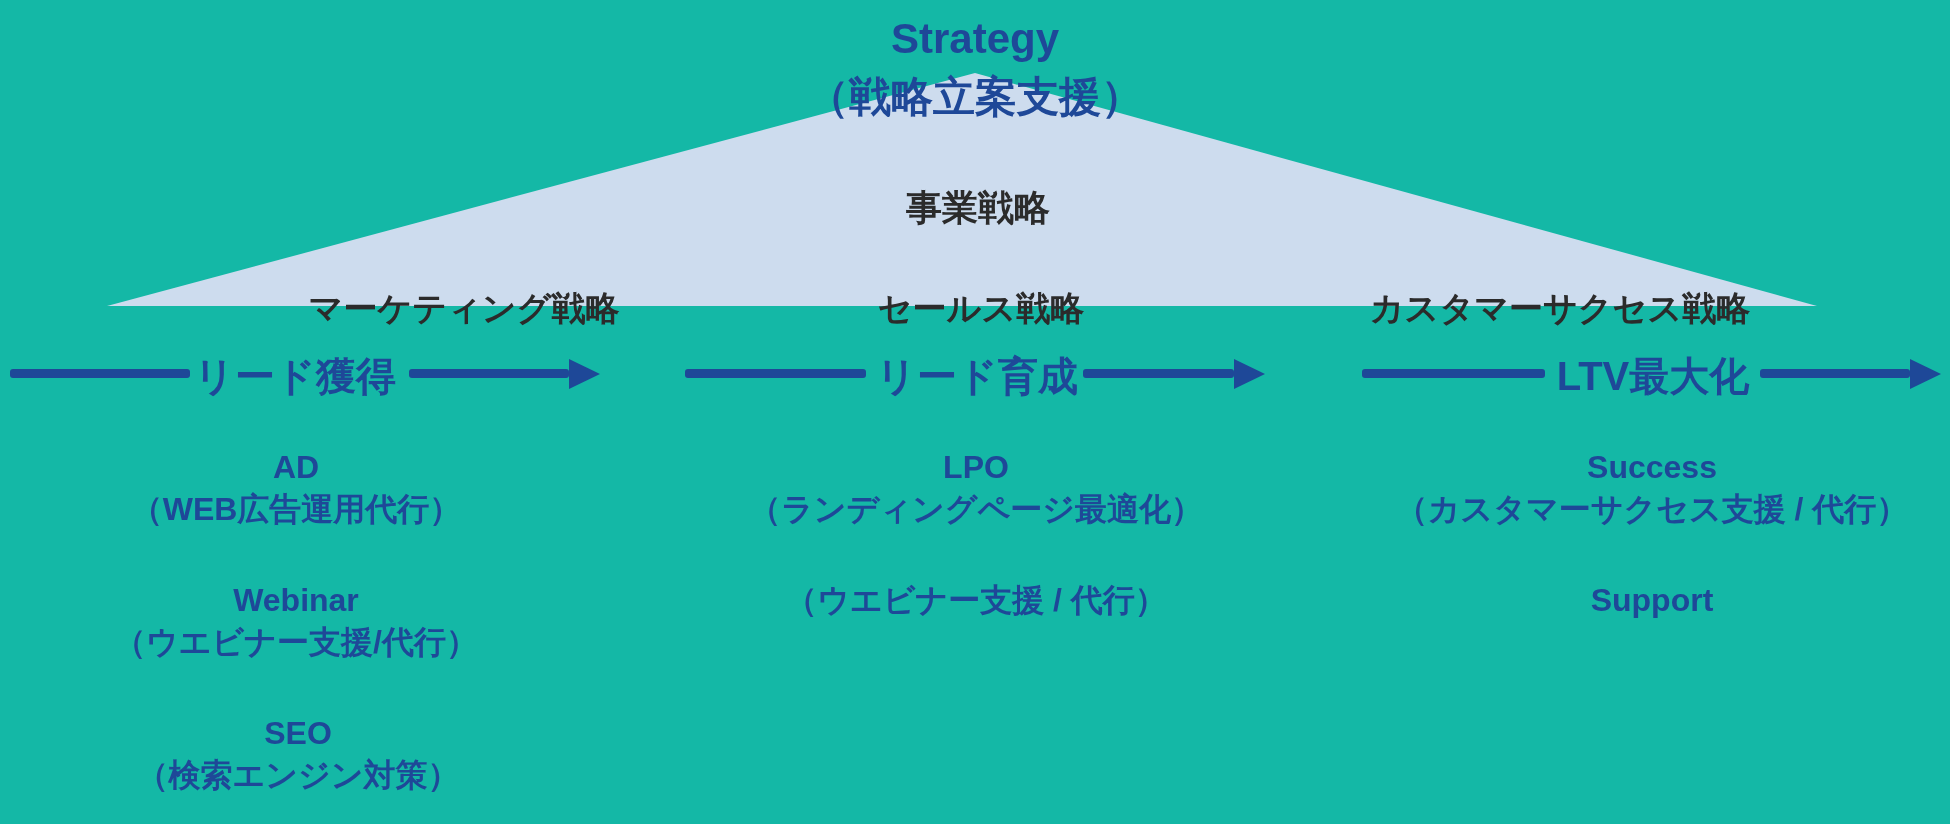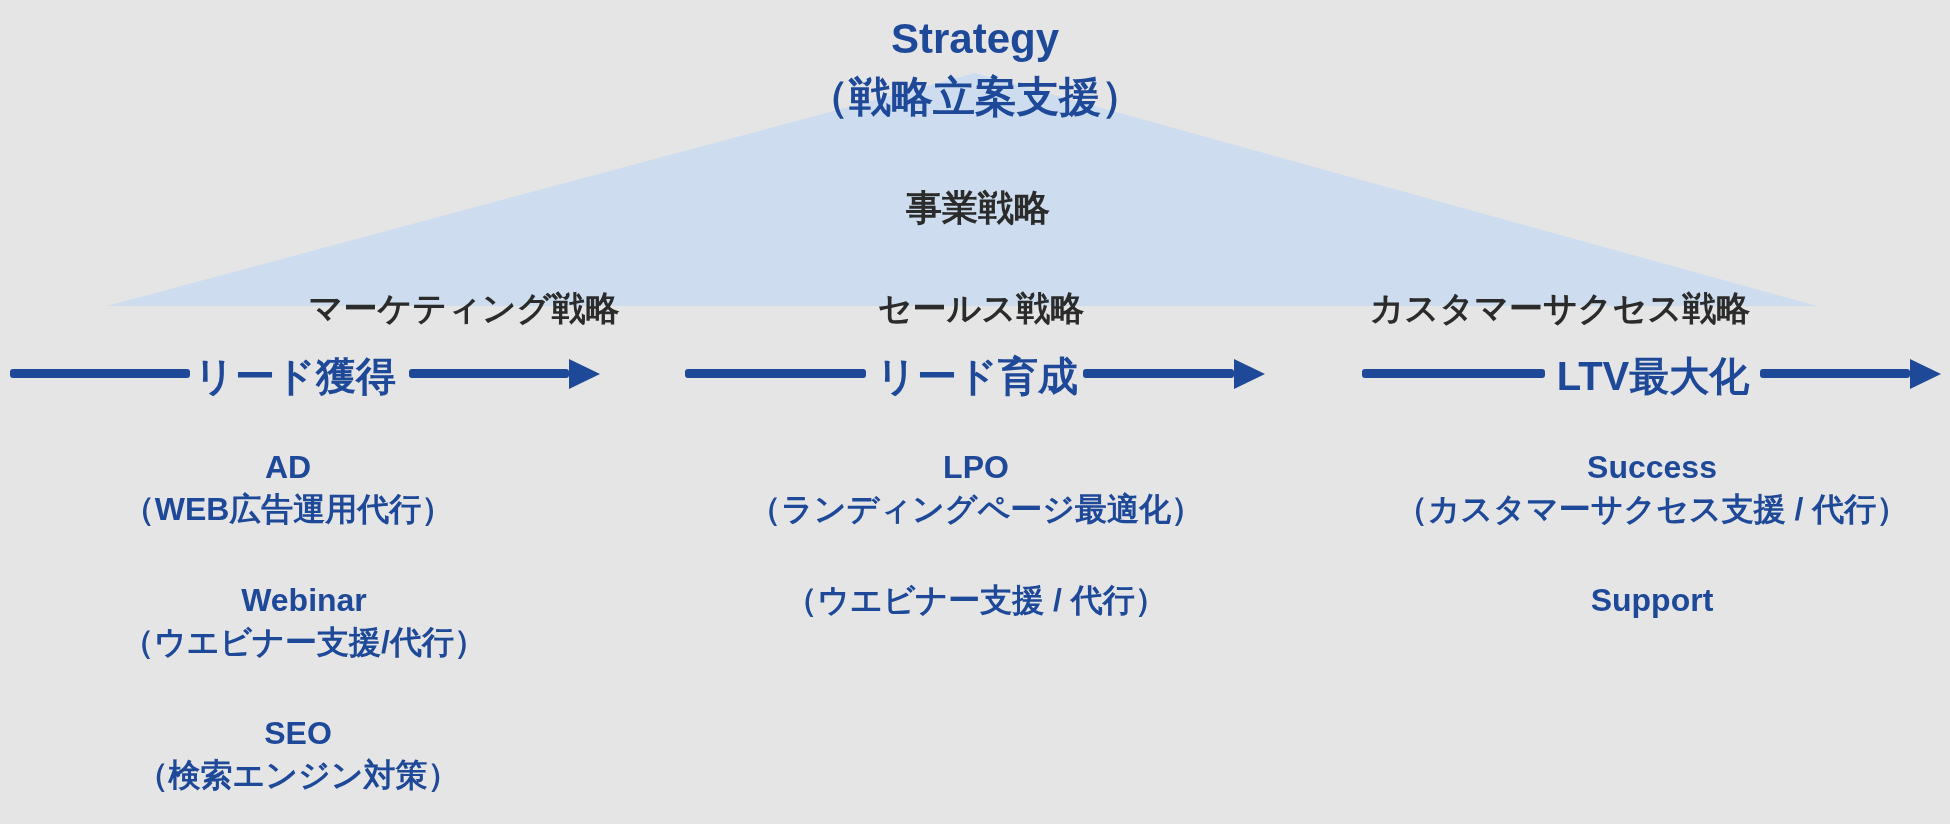--- a/index.html
+++ b/index.html
@@ -1,20 +1,20 @@
 <!DOCTYPE html>
 <html style="--accent: #1e4898; --dark: #2b2b2b; --tri: #cddcee;"><head>
 <meta charset="utf-8">
 <style>
   html,body { margin:0; padding:0; background:#ffffff; }
   .canvas {
     position:relative;
     width:1950px;
     height:824px;
-    background:#e5e5e5;
+    background:#14b8a6;
     overflow:hidden;
     font-family:"Liberation Sans", sans-serif;
   }
   .tri {
     position:absolute;
     left:0; top:0;
   }
   .title {
     position:absolute;
     left:0; top:10px;
@@ -105,25 +105,25 @@
   <div class="hline" style="left:685px;top:369px;width:181px"></div>
   <div class="stage-label" style="left:977px">リード育成</div>
   <div class="hline" style="left:1083px;top:369px;width:151px"></div>
   <div class="ahead" style="left:1234px;top:359px"></div>
 
   <div class="hline" style="left:1362px;top:369px;width:183px"></div>
   <div class="stage-label" style="left:1653px">LTV最大化</div>
   <div class="hline" style="left:1760px;top:369px;width:150px"></div>
   <div class="ahead" style="left:1910px;top:359px"></div>
 
-  <div class="service" style="left:288px;top:447px">
+  <div class="service" style="left:296px;top:447px">
     <div>AD</div>
     <div>（WEB広告運用代行）</div>
   </div>
-  <div class="service" style="left:304px;top:580px">
+  <div class="service" style="left:296px;top:580px">
     <div>Webinar</div>
     <div>（ウエビナー支援/代行）</div>
   </div>
   <div class="service" style="left:298px;top:713px">
     <div>SEO</div>
     <div>（検索エンジン対策）</div>
   </div>
 
   <div class="service" style="left:976px;top:447px">
     <div>LPO</div>

